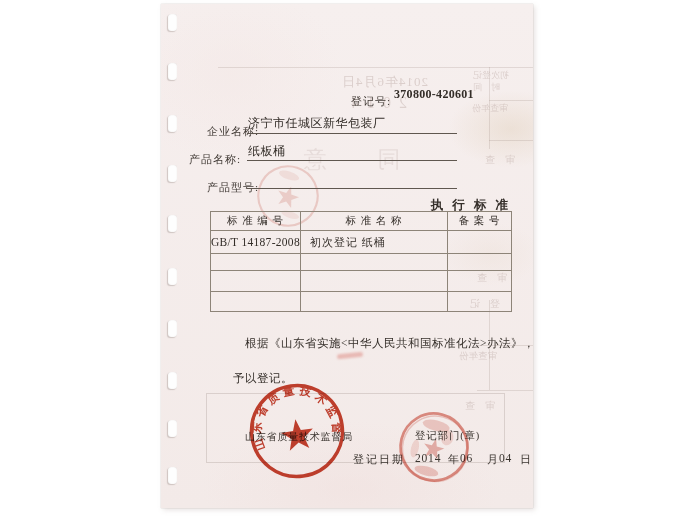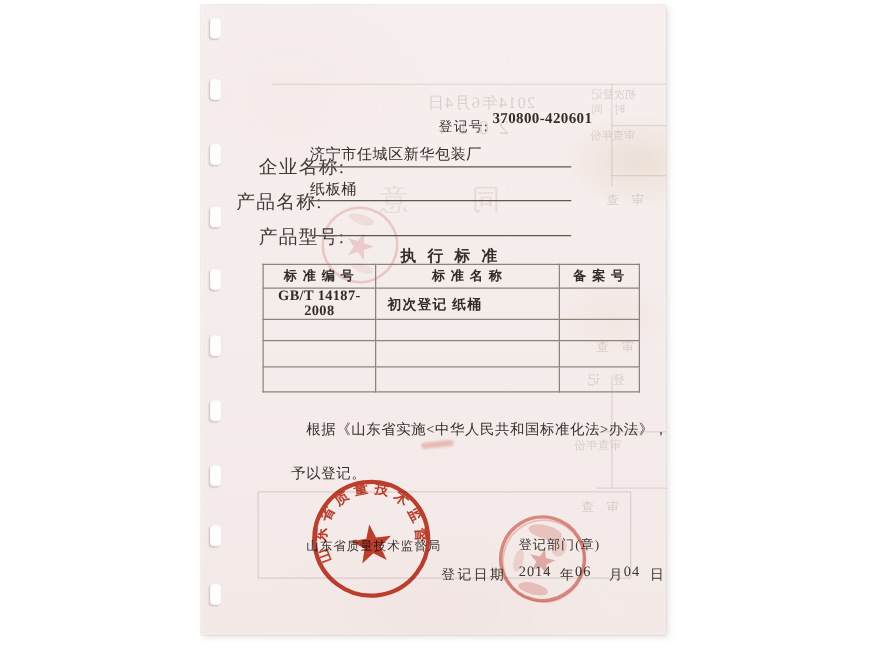--- a/index.html
+++ b/index.html
@@ -36,35 +36,35 @@
   .ghost-smudge{
     position:absolute;left:176px;top:349px;width:26px;height:5px;border-radius:3px;
     background:rgba(205,70,55,.30);filter:blur(1px);transform:rotate(-6deg);
   }
   
   .title{
     position:absolute;left:30px;top:37px;width:340px;margin:0;
     text-align:center;font-size:16.5px;letter-spacing:1px;font-weight:bold;
     font-family:"Liberation Sans","DejaVu Sans",sans-serif;color:#2c2723;
   }
-  .lbl{position:absolute;font-size:15px;letter-spacing:1px;color:#3f3833;white-space:nowrap;}
+  .lbl{position:absolute;font-size:11px;letter-spacing:1px;color:#3f3833;white-space:nowrap;}
   .val{position:absolute;font-size:12px;letter-spacing:.5px;color:#332d28;white-space:nowrap;}
   .mono-num{font-family:"Liberation Serif",serif;text-align:right;}
   .fline{position:absolute;height:0;border-bottom:1px solid #5f574f;}
   .section-title{
-    position:absolute;left:49px;top:193px;width:301px;text-align:center;
+    position:absolute;left:49px;top:193px;width:301px;text-align:right;
     font-size:12.5px;font-weight:bold;letter-spacing:3px;color:#352f2a;
   }
   .std-table{
     position:absolute;left:49px;top:207px;width:301px;
     border-collapse:collapse;table-layout:fixed;
     border:1.5px solid #7f776b;
   }
   .std-table th,.std-table td{
-    border:1px solid #8d8478;padding:0;font-weight:bold;vertical-align:middle;
+    border:1px solid #8d8478;padding:0;font-weight:normal;vertical-align:middle;
     color:#332d28;overflow:hidden;margin-left:12px;
   }
   .std-table th{font-size:10.5px;letter-spacing:1px;text-align:center;}
   .c-code{font-size:11.5px;text-align:center;letter-spacing:.3px;}
   .c-name{font-size:11px;text-align:left;padding-left:9px !important;letter-spacing:1px;}
   .statement{position:absolute;font-size:11.5px;letter-spacing:.5px;color:#352f2a;white-space:nowrap;}
   .footer-box{
     position:absolute;left:45px;top:389px;width:297px;height:68px;
     border:1px solid rgba(150,135,128,.28);
   }

